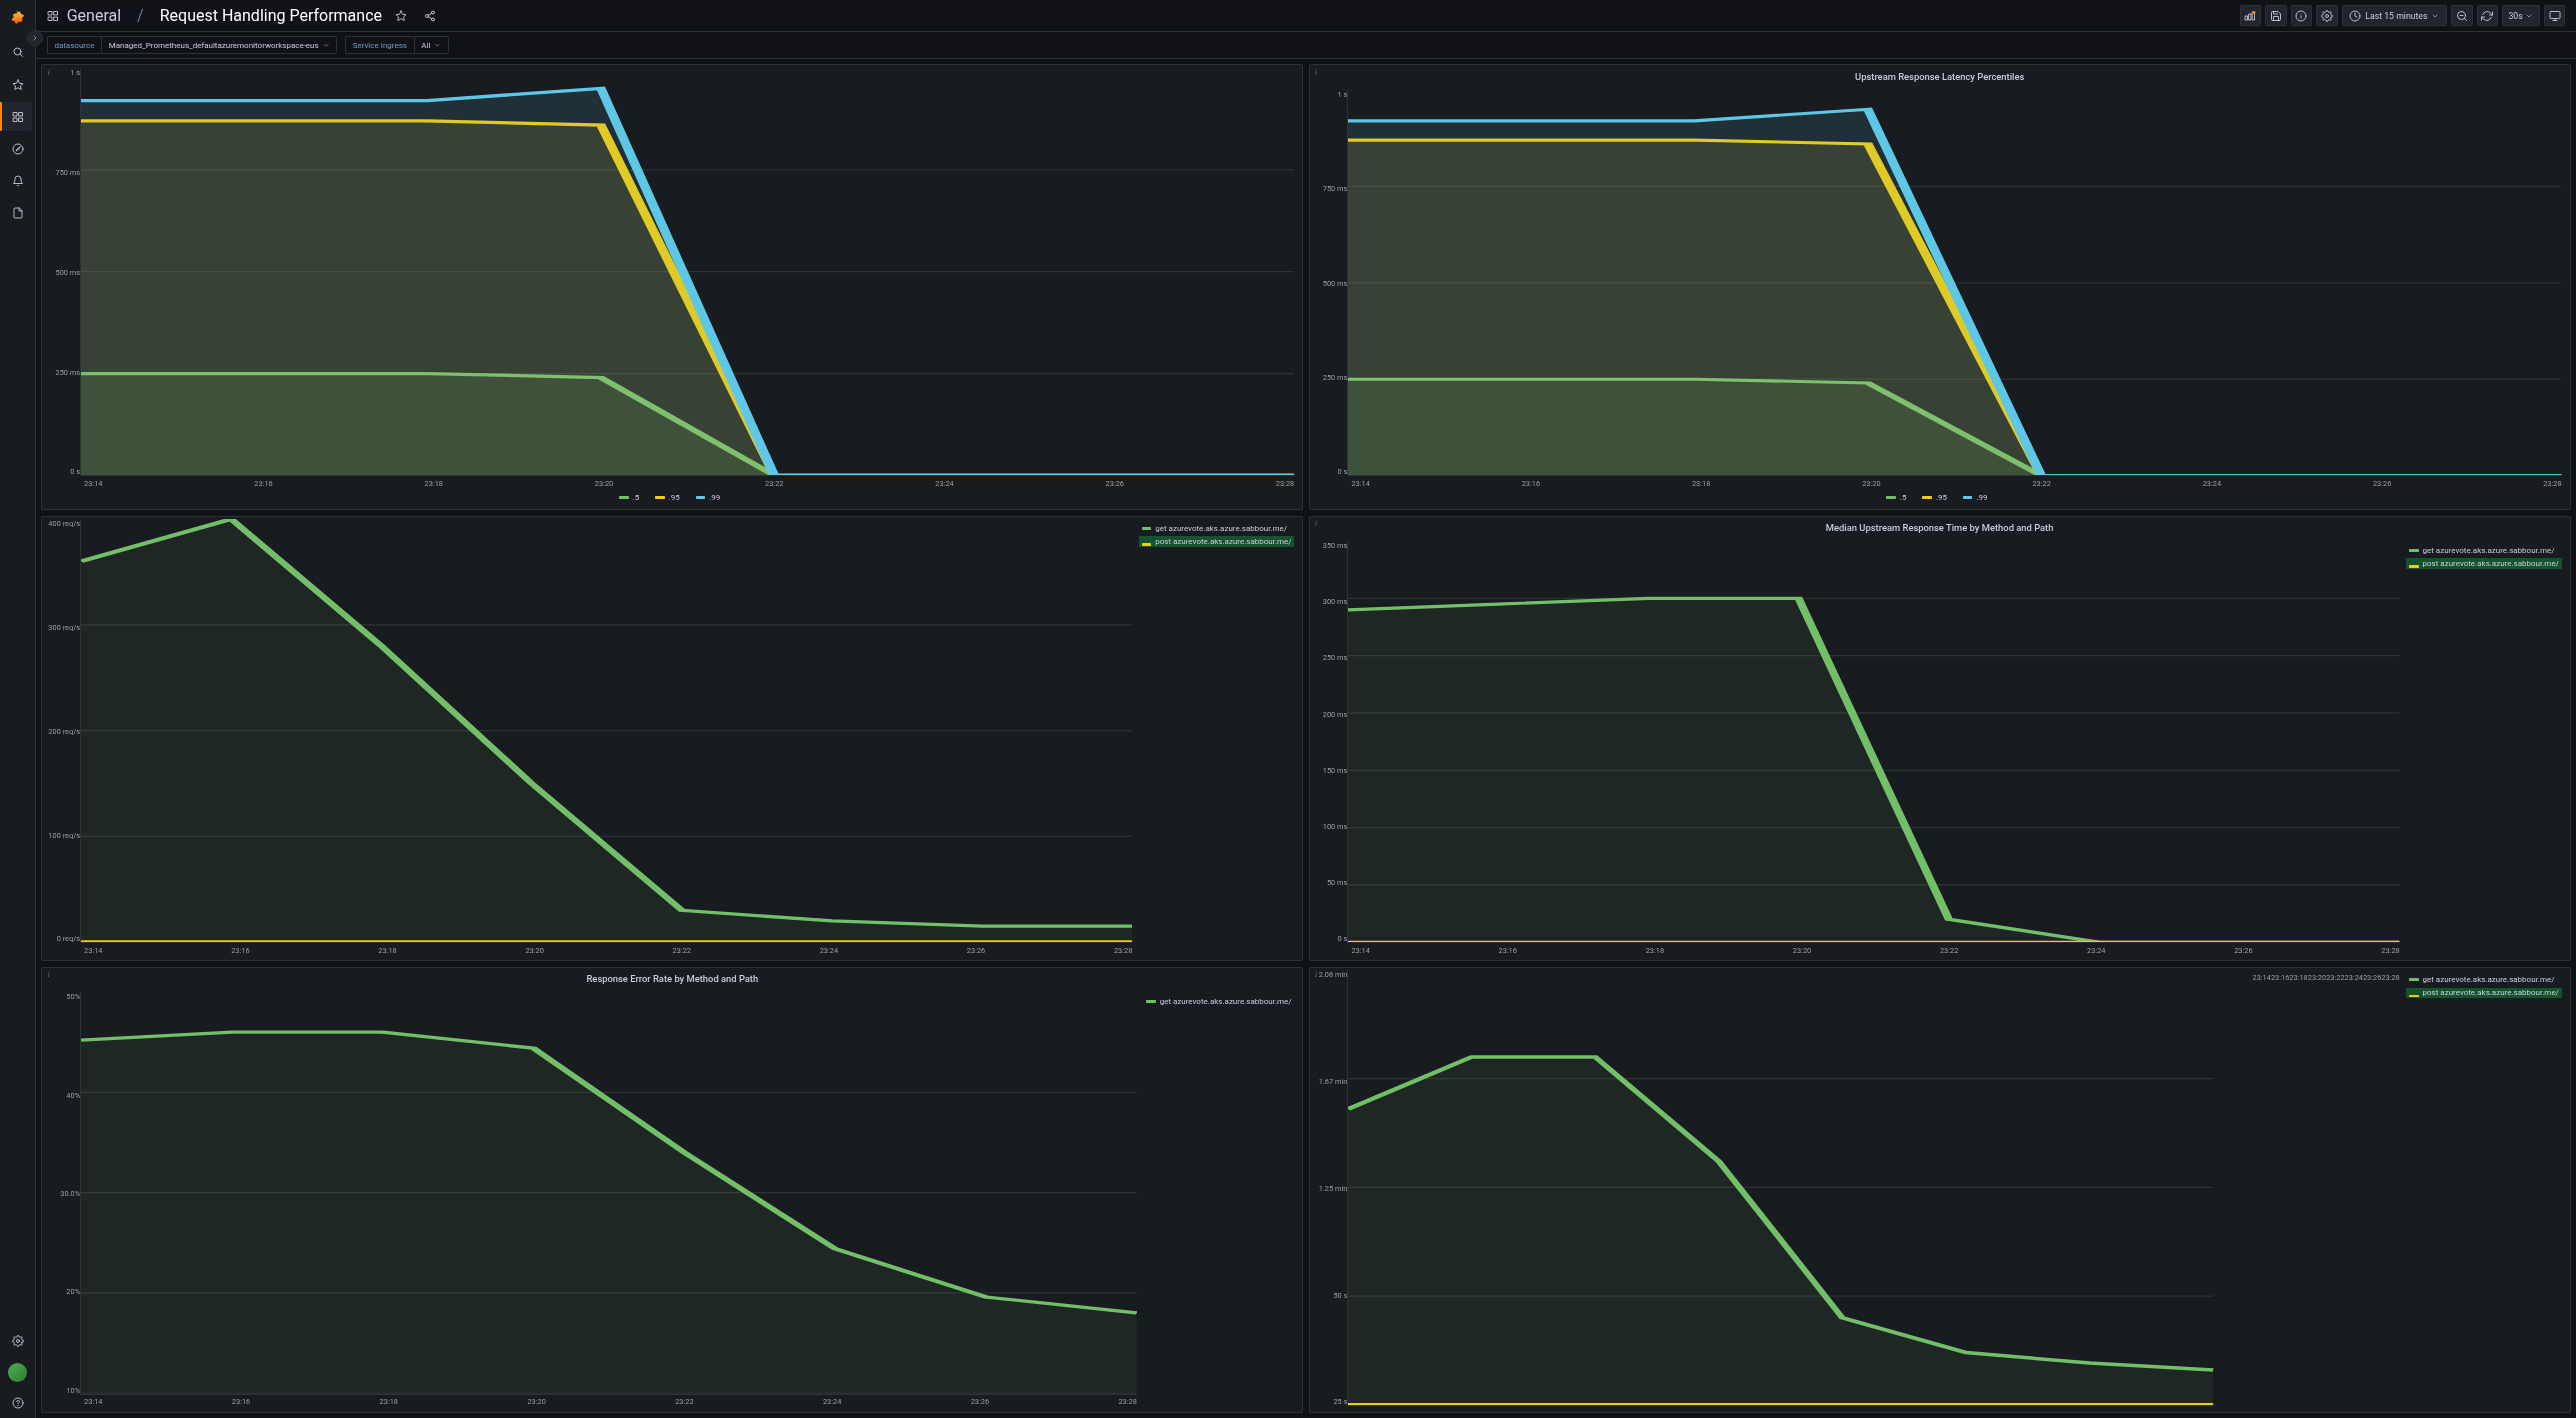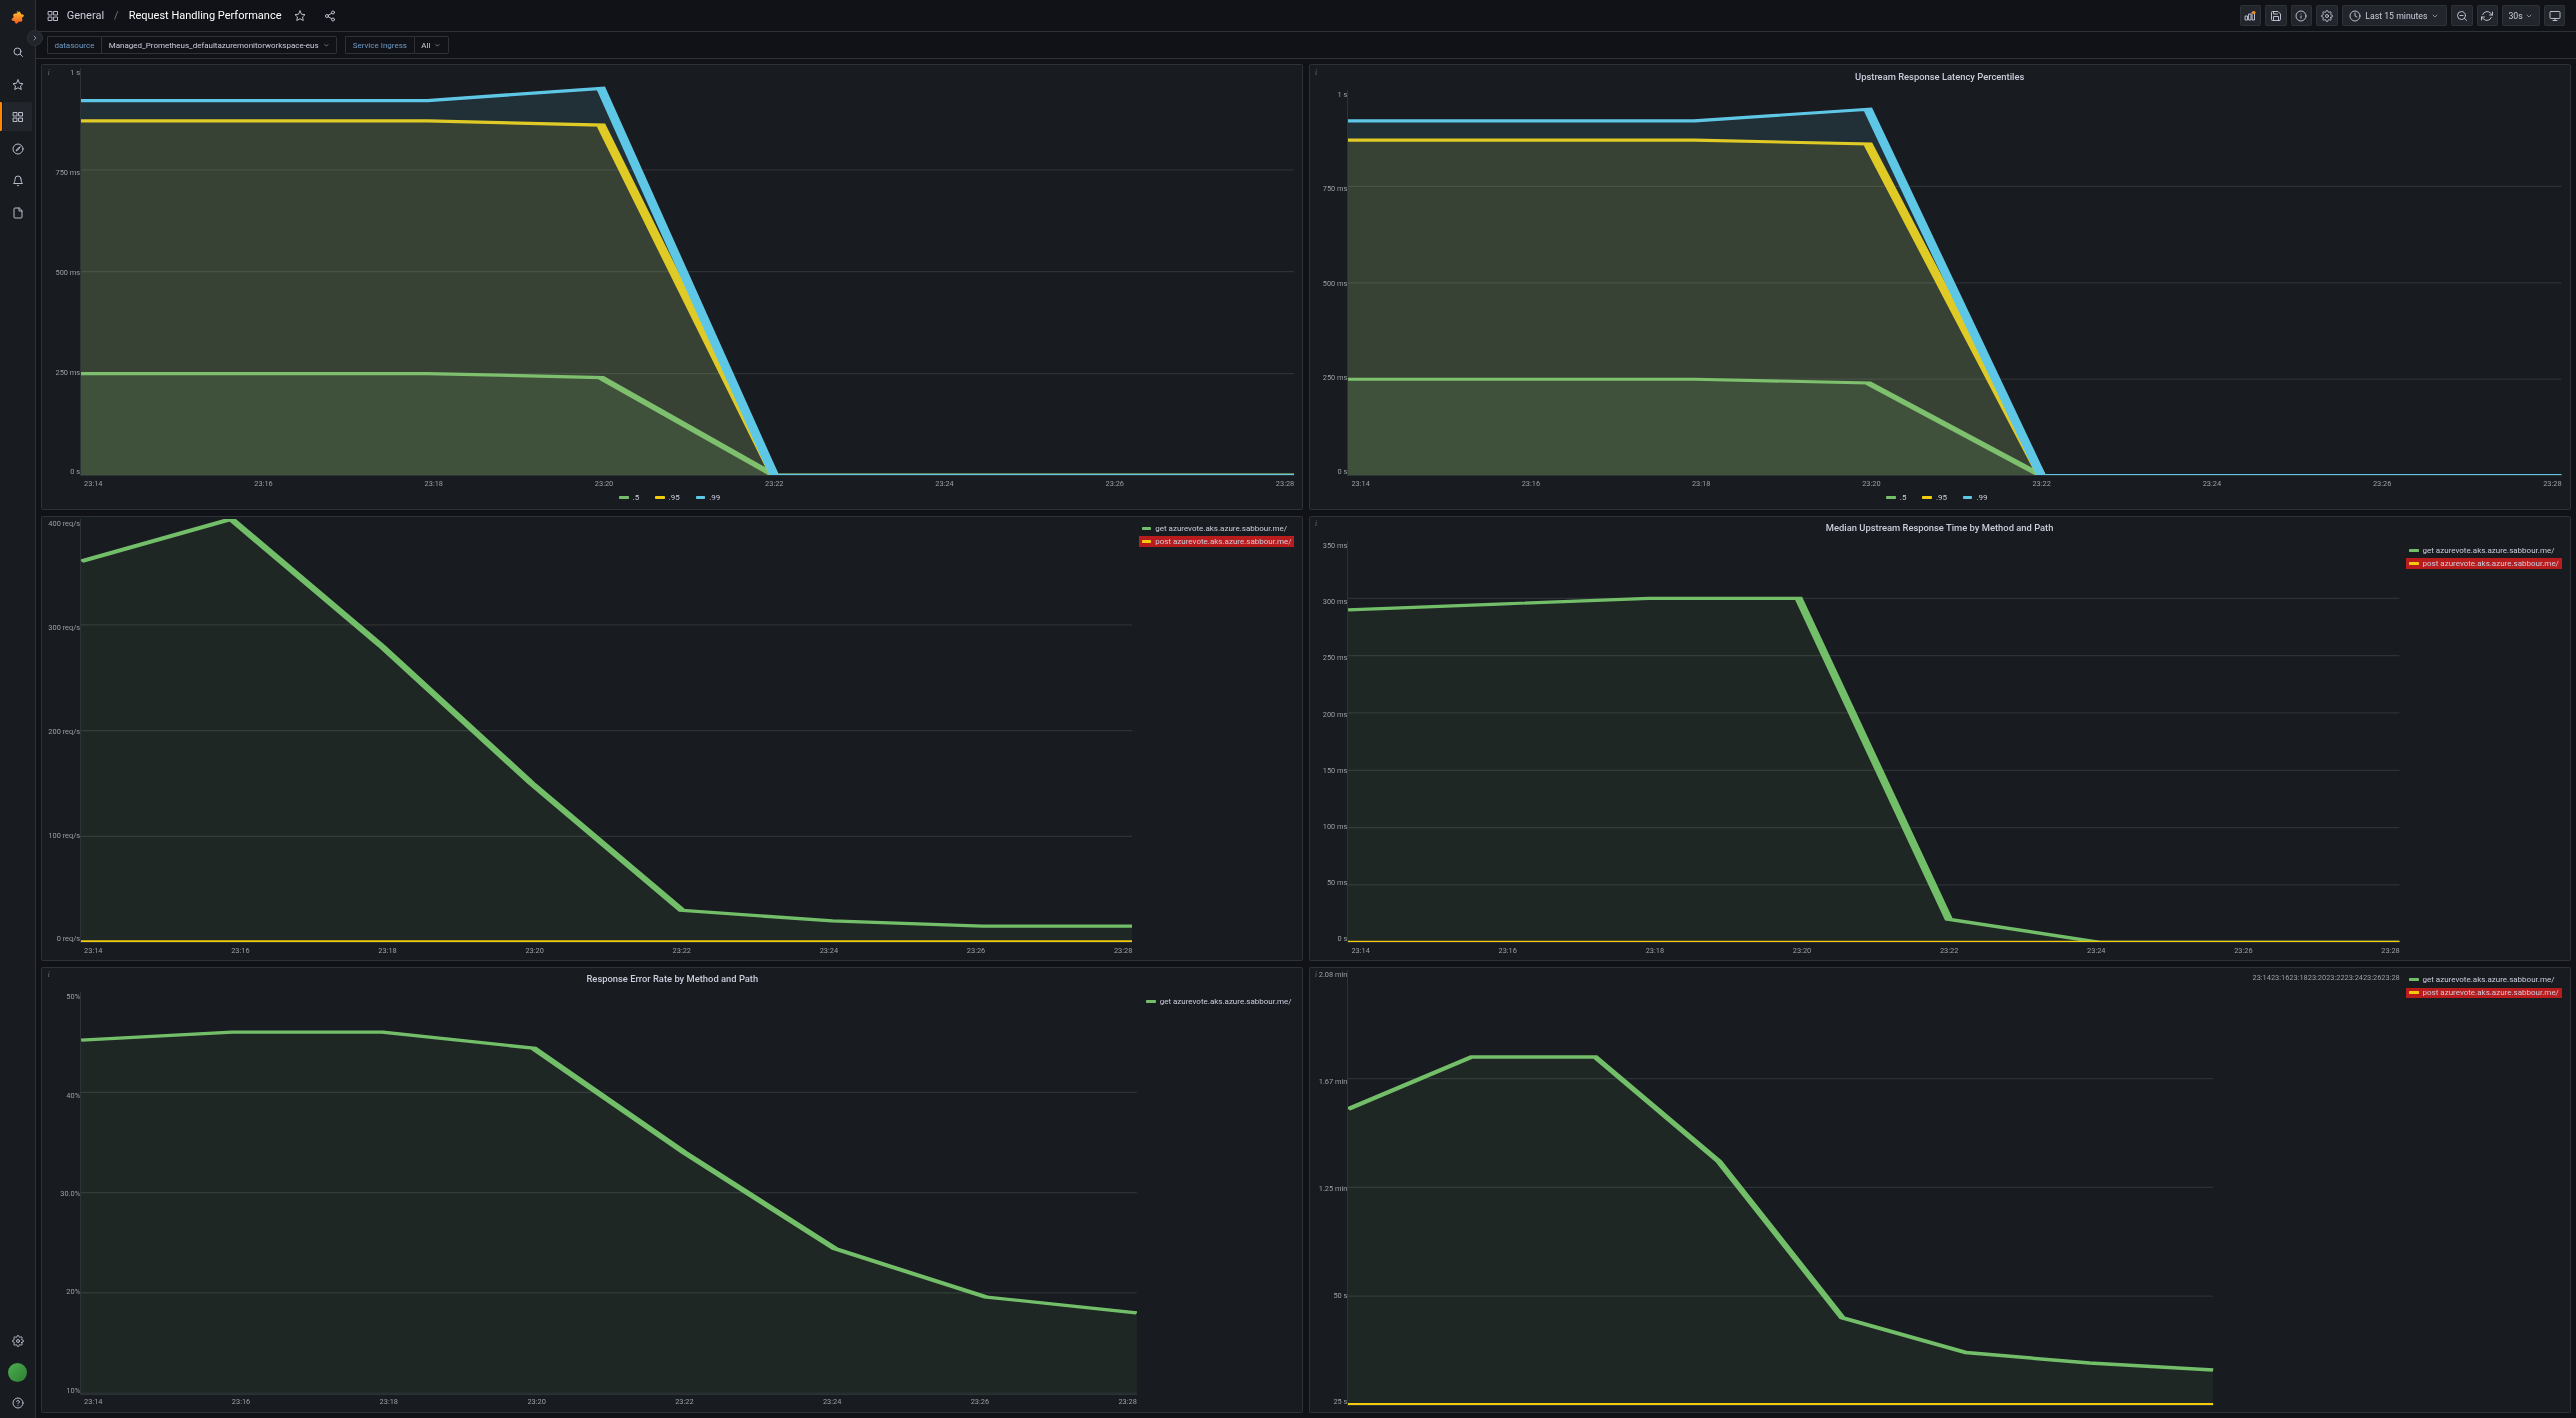--- a/index.html
+++ b/index.html
@@ -9,21 +9,21 @@
 .logo { width:21.5px; height:21.5px; margin-bottom:5.4px; display:flex; align-items:center; justify-content:center; }
 .logo svg { width:19px; height:19px; }
 .expand-btn { position:absolute; right:-8px; top:29.5px; width:16px; height:16px; background:#22252b; border:0.7px solid #2c3235; border-radius:50%; display:flex; align-items:center; justify-content:center; cursor:pointer; z-index:10; }
 .nav-item { width:29.5px; height:29.5px; display:flex; align-items:center; justify-content:center; cursor:pointer; border-radius:1.3px; color:#ccccdc; position:relative; }
 .nav-item.active { background:#22252b; }
 .nav-item.active::before { content:''; position:absolute; left:-3.4px; top:0; bottom:0; width:2.7px; background:#ff8800; border-radius:1.3px; }
 .nav-spacer { flex:1; }
 .avatar { width:19px; height:19px; border-radius:50%; background:linear-gradient(135deg,#4caf50,#2e7d32); margin:4px 0; }
 .main { flex:1; display:flex; flex-direction:column; overflow:hidden; }
 .header { height:32px; display:flex; align-items:center; padding:0 10.7px; gap:8px; border-bottom:0.7px solid #2c3235; }
-.breadcrumb { display:flex; align-items:center; gap:10px; font-size:11px; }
+.breadcrumb { display:flex; align-items:center; gap:16px; font-size:16px; }
 .breadcrumb-sep { color:#6e7687; }
 .bc-link { color:#ccccdc; cursor:pointer; }
 .bc-current { color:#fff; }
 .icon-btn { width:21.5px; height:21.5px; display:flex; align-items:center; justify-content:center; cursor:pointer; border-radius:1.3px; color:#ccccdc; background:#22252b; border:0.7px solid #2c3235; }
 .icon-btn.ghost { background:transparent; border:none; }
 .header-right { margin-left:auto; display:flex; align-items:center; gap:4px; }
 .time-picker { display:flex; align-items:center; gap:4px; padding:0 6.7px; height:21.5px; background:#22252b; border:0.7px solid #2c3235; border-radius:1.3px; cursor:pointer; font-size:8.7px; }
 .refresh-picker { display:flex; align-items:center; gap:2.7px; padding:0 5.4px; height:21.5px; background:#22252b; border:0.7px solid #2c3235; border-radius:1.3px; cursor:pointer; font-size:8.7px; }
 .vars-row { height:27px; display:flex; align-items:center; padding:0 10.7px; gap:8px; border-bottom:0.7px solid #2c3235; }
 .var-group { display:flex; align-items:center; gap:0;border-radius:8px; }
@@ -36,21 +36,21 @@
 .panel-body { flex:1; display:flex; padding:2.7px 8px 5.4px 2.7px; min-height:0; }
 .panel-body.col { flex-direction:column; }
 .chart-area { flex:1; display:flex; min-width:0; }
 .y-axis { display:flex; flex-direction:column; justify-content:space-between; align-items:flex-end; font-size:7.4px; color:#9aa0a6; min-width:35px; }
 .plot { flex:1; position:relative; border-left:0.7px solid #2c3235; border-bottom:0.7px solid #2c3235; }
 .plot svg { position:absolute; inset:0; width:100%; height:100%; }
 .x-axis { display:flex; justify-content:space-between; font-size:7.4px; color:#9aa0a6; padding:2.7px 0 0 39px; }
 .legend-bottom { display:flex; justify-content:center; gap:10.7px; padding:4px 0 1.3px; font-size:8px; }
 .legend-right { display:flex; flex-direction:column; gap:2.7px; padding:4px 0 0 6.7px; font-size:8px; min-width:141px; }
 .legend-item { display:flex; align-items:center; gap:4px; cursor:pointer; padding:0.7px 2.7px; }
-.legend-item.hl { background:#b91c1c; }
+.legend-item.hl { background:#14532d;align-items:flex-end; }
 .swatch { width:9.4px; height:2.7px; border-radius:0.7px; }
 svg.ico { width:12px; height:12px; stroke:currentColor; fill:none; stroke-width:1.8; stroke-linecap:round; stroke-linejoin:round; }
 </style>
 </head>
 <body>
 
 <div class="app">
   <div class="sidebar">
     <div class="logo">
       <svg viewBox="0 0 32 32">

